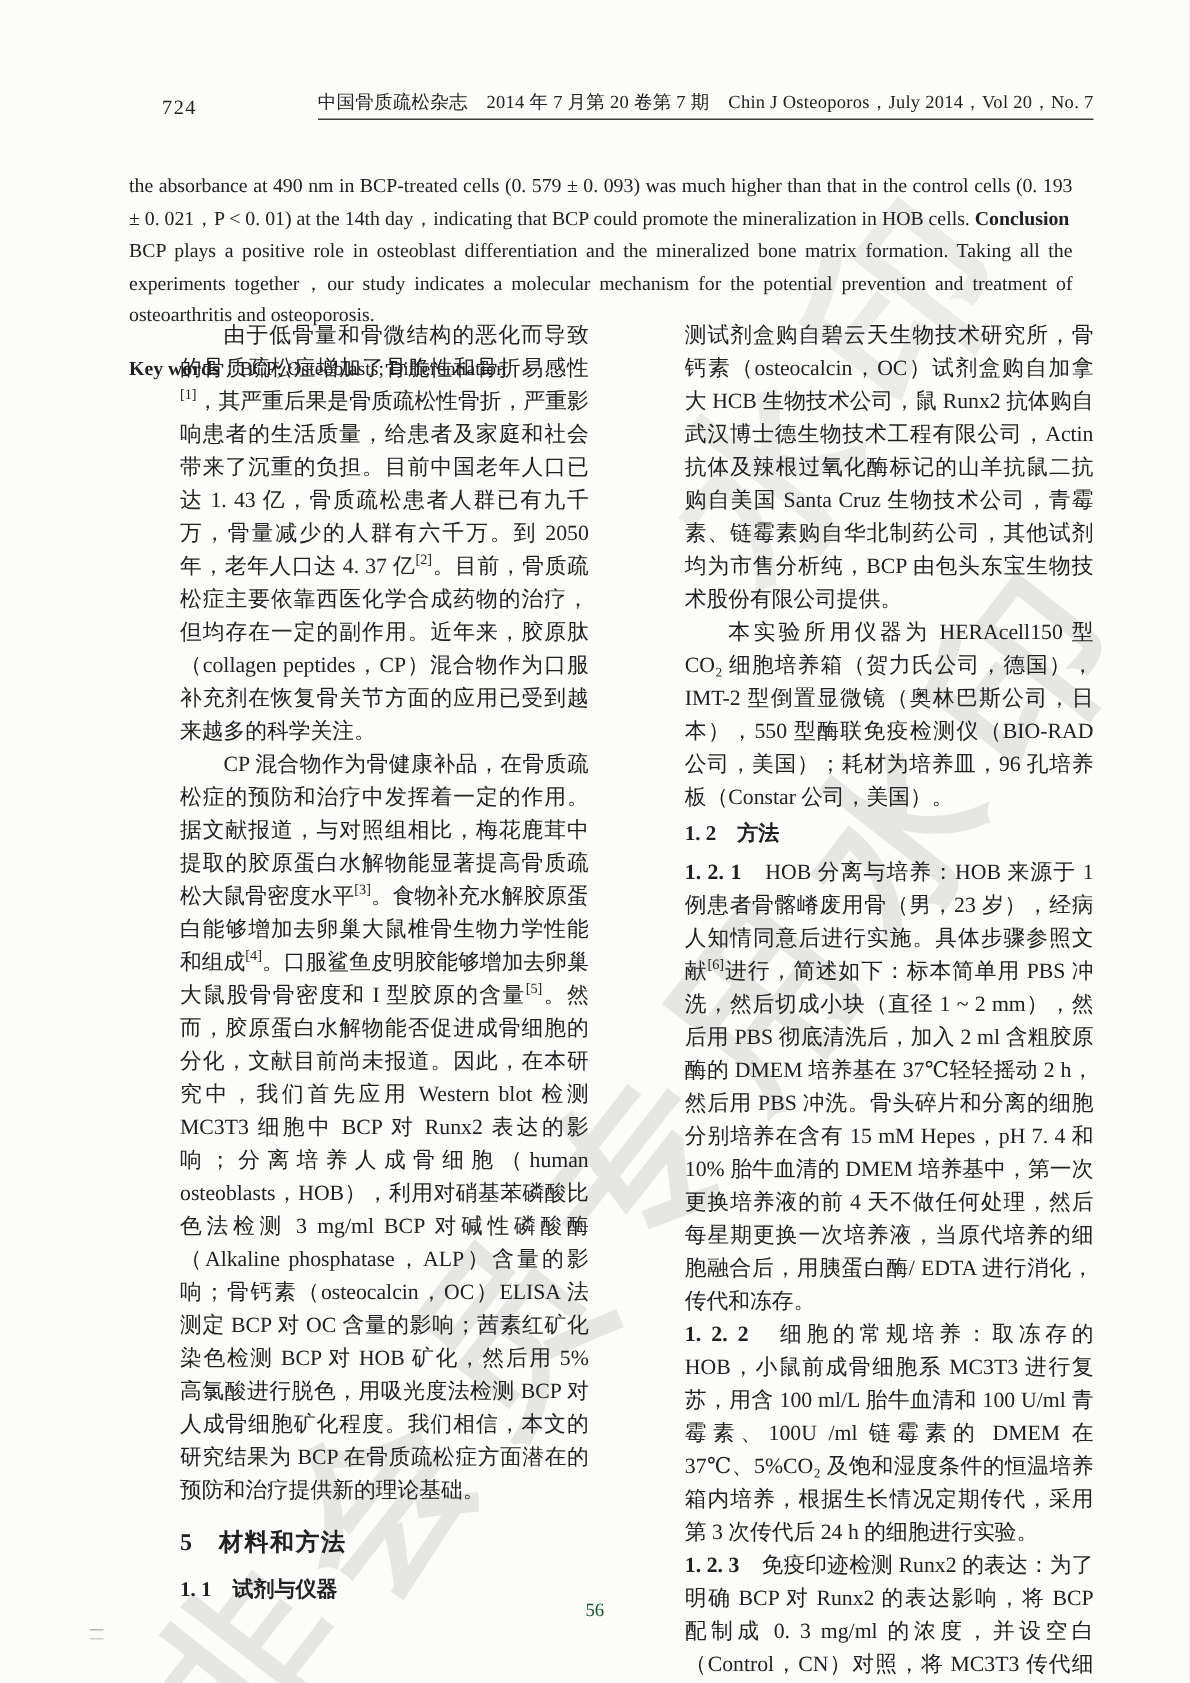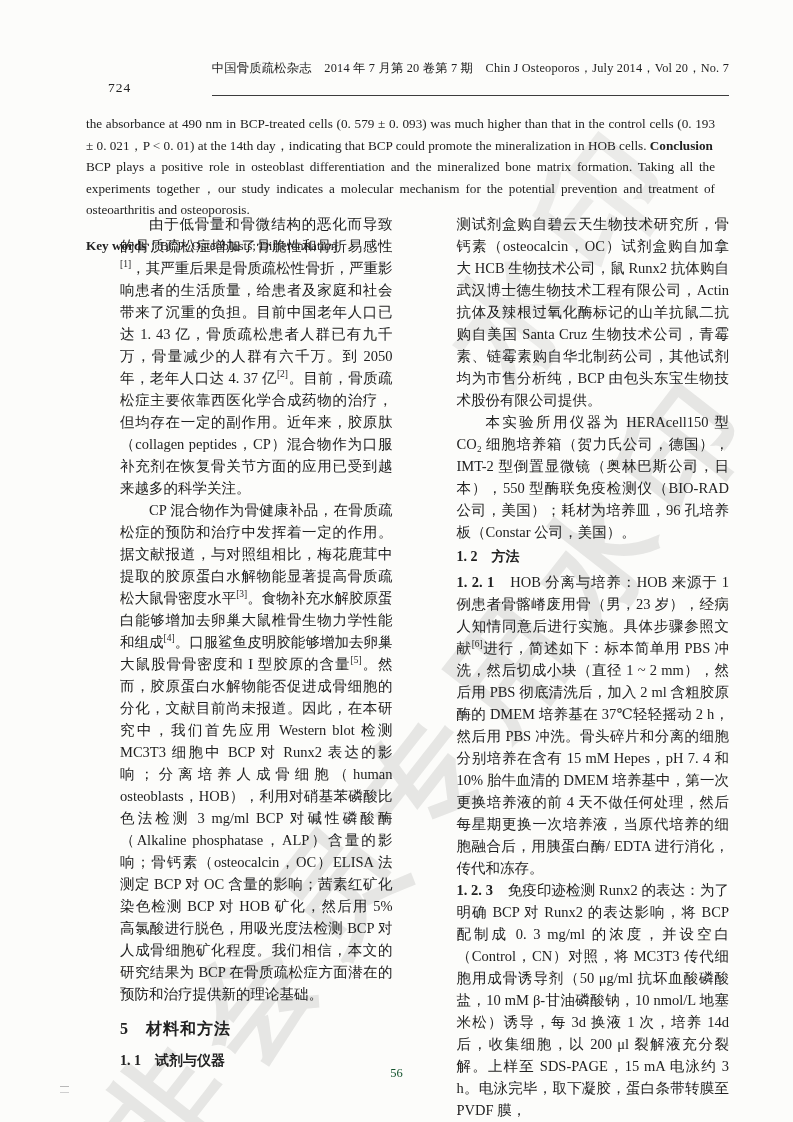--- a/index.html
+++ b/index.html
@@ -29,21 +29,21 @@
   
   .hdr{
     position:absolute;left:72px;right:64px;top:60px;
     display:flex;align-items:flex-end;justify-content:space-between;
     font-size:13px;
   }
   .hdr .pno{font-size:13.5px;letter-spacing:1px;margin-left:36px;}
   .hdr .jline{
     font-size:12.3px;
     border-bottom:1.4px solid #3c3c3c;
-    padding-bottom:18px;
+    padding-bottom:2px;
     letter-spacing:0.2px;
   }
   
   .abs{
     position:absolute;left:72px;right:64px;top:99px;
     font-size:13.2px;line-height:21.6px;
     text-align:justify;
   }
   .abs p{margin:14px;}
   
@@ -98,20 +98,21 @@
           <div class="p ind"><span>由于低骨量和骨微结构的恶化而导致的骨质疏松症增加了骨脆性和骨折易感性</span><sup>[1]</sup><span>，其严重后果是骨质疏松性骨折，严重影响患者的生活质量，给患者及家庭和社会带来了沉重的负担。目前中国老年人口已达 1. 43 亿，骨质疏松患者人群已有九千万，骨量减少的人群有六千万。到 2050 年，老年人口达 4. 37 亿</span><sup>[2]</sup><span>。目前，骨质疏松症主要依靠西医化学合成药物的治疗，但均存在一定的副作用。近年来，胶原肽（collagen peptides，CP）混合物作为口服补充剂在恢复骨关节方面的应用已受到越来越多的科学关注。</span></div>
           <div class="p ind"><span>CP 混合物作为骨健康补品，在骨质疏松症的预防和治疗中发挥着一定的作用。据文献报道，与对照组相比，梅花鹿茸中提取的胶原蛋白水解物能显著提高骨质疏松大鼠骨密度水平</span><sup>[3]</sup><span>。食物补充水解胶原蛋白能够增加去卵巢大鼠椎骨生物力学性能和组成</span><sup>[4]</sup><span>。口服鲨鱼皮明胶能够增加去卵巢大鼠股骨骨密度和 I 型胶原的含量</span><sup>[5]</sup><span>。然而，胶原蛋白水解物能否促进成骨细胞的分化，文献目前尚未报道。因此，在本研究中，我们首先应用 Western blot 检测 MC3T3 细胞中 BCP 对 Runx2 表达的影响；分离培养人成骨细胞（human osteoblasts，HOB），利用对硝基苯磷酸比色法检测 3 mg/ml BCP 对碱性磷酸酶（Alkaline phosphatase，ALP）含量的影响；骨钙素（osteocalcin，OC）ELISA 法测定 BCP 对 OC 含量的影响；茜素红矿化染色检测 BCP 对 HOB 矿化，然后用 5% 高氯酸进行脱色，用吸光度法检测 BCP 对人成骨细胞矿化程度。我们相信，本文的研究结果为 BCP 在骨质疏松症方面潜在的预防和治疗提供新的理论基础。</span></div>
           <div class="h1"><span class="b">5　材料和方法</span></div>
           <div class="h2"><span class="b">1. 1　试剂与仪器</span></div>
         </div>
       <div class="col">
           <div class="p"><span>测试剂盒购自碧云天生物技术研究所，骨钙素（osteocalcin，OC）试剂盒购自加拿大 HCB 生物技术公司，鼠 Runx2 抗体购自武汉博士德生物技术工程有限公司，Actin 抗体及辣根过氧化酶标记的山羊抗鼠二抗购自美国 Santa Cruz 生物技术公司，青霉素、链霉素购自华北制药公司，其他试剂均为市售分析纯，BCP 由包头东宝生物技术股份有限公司提供。</span></div>
           <div class="p ind"><span>本实验所用仪器为 HERAcell150 型 CO₂ 细胞培养箱（贺力氏公司，德国），IMT-2 型倒置显微镜（奥林巴斯公司，日本），550 型酶联免疫检测仪（BIO-RAD 公司，美国）；耗材为培养皿，96 孔培养板（Constar 公司，美国）。</span></div>
           <div class="h2"><span class="b">1. 2　方法</span></div>
           <div class="p"><span class="b">1. 2. 1</span><span>　HOB 分离与培养：HOB 来源于 1 例患者骨髂嵴废用骨（男，23 岁），经病人知情同意后进行实施。具体步骤参照文献</span><sup>[6]</sup><span>进行，简述如下：标本简单用 PBS 冲洗，然后切成小块（直径 1 ~ 2 mm），然后用 PBS 彻底清洗后，加入 2 ml 含粗胶原酶的 DMEM 培养基在 37℃轻轻摇动 2 h，然后用 PBS 冲洗。骨头碎片和分离的细胞分别培养在含有 15 mM Hepes，pH 7. 4 和 10% 胎牛血清的 DMEM 培养基中，第一次更换培养液的前 4 天不做任何处理，然后每星期更换一次培养液，当原代培养的细胞融合后，用胰蛋白酶/ EDTA 进行消化，传代和冻存。</span></div>
+          <div class="p"><span class="b">1. 2. 2</span><span>　细胞的常规培养：取冻存的 HOB，小鼠前成骨细胞系 MC3T3 进行复苏，用含 100 ml/L 胎牛血清和 100 U/ml 青霉素、100U /ml 链霉素的 DMEM 在 37℃、5%CO₂ 及饱和湿度条件的恒温培养箱内培养，根据生长情况定期传代，采用第 3 次传代后 24 h 的细胞进行实验。</span></div>
           <div class="p"><span class="b">1. 2. 3</span><span>　免疫印迹检测 Runx2 的表达：为了明确 BCP 对 Runx2 的表达影响，将 BCP 配制成 0. 3 mg/ml 的浓度，并设空白（Control，CN）对照，将 MC3T3 传代细胞用成骨诱导剂（50 μg/ml 抗坏血酸磷酸盐，10 mM β-甘油磷酸钠，10 nmol/L 地塞米松）诱导，每 3d 换液 1 次，培养 14d 后，收集细胞，以 200 μl 裂解液充分裂解。上样至 SDS-PAGE，15 mA 电泳约 3 h。电泳完毕，取下凝胶，蛋白条带转膜至 PVDF 膜，</span></div>
         </div>
     </div>
 
     <div class="ftr">
       <span>56</span>
     </div>
 
     <div class="artifact"></div>
   </div>

